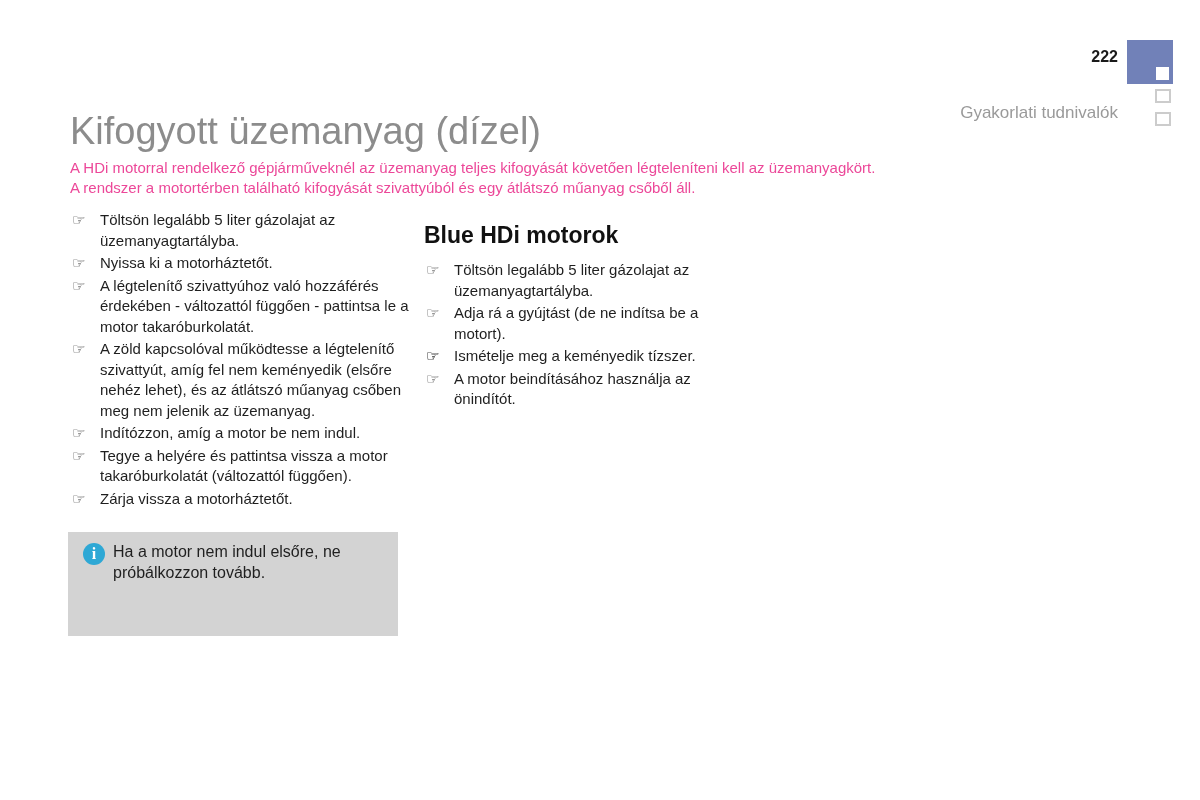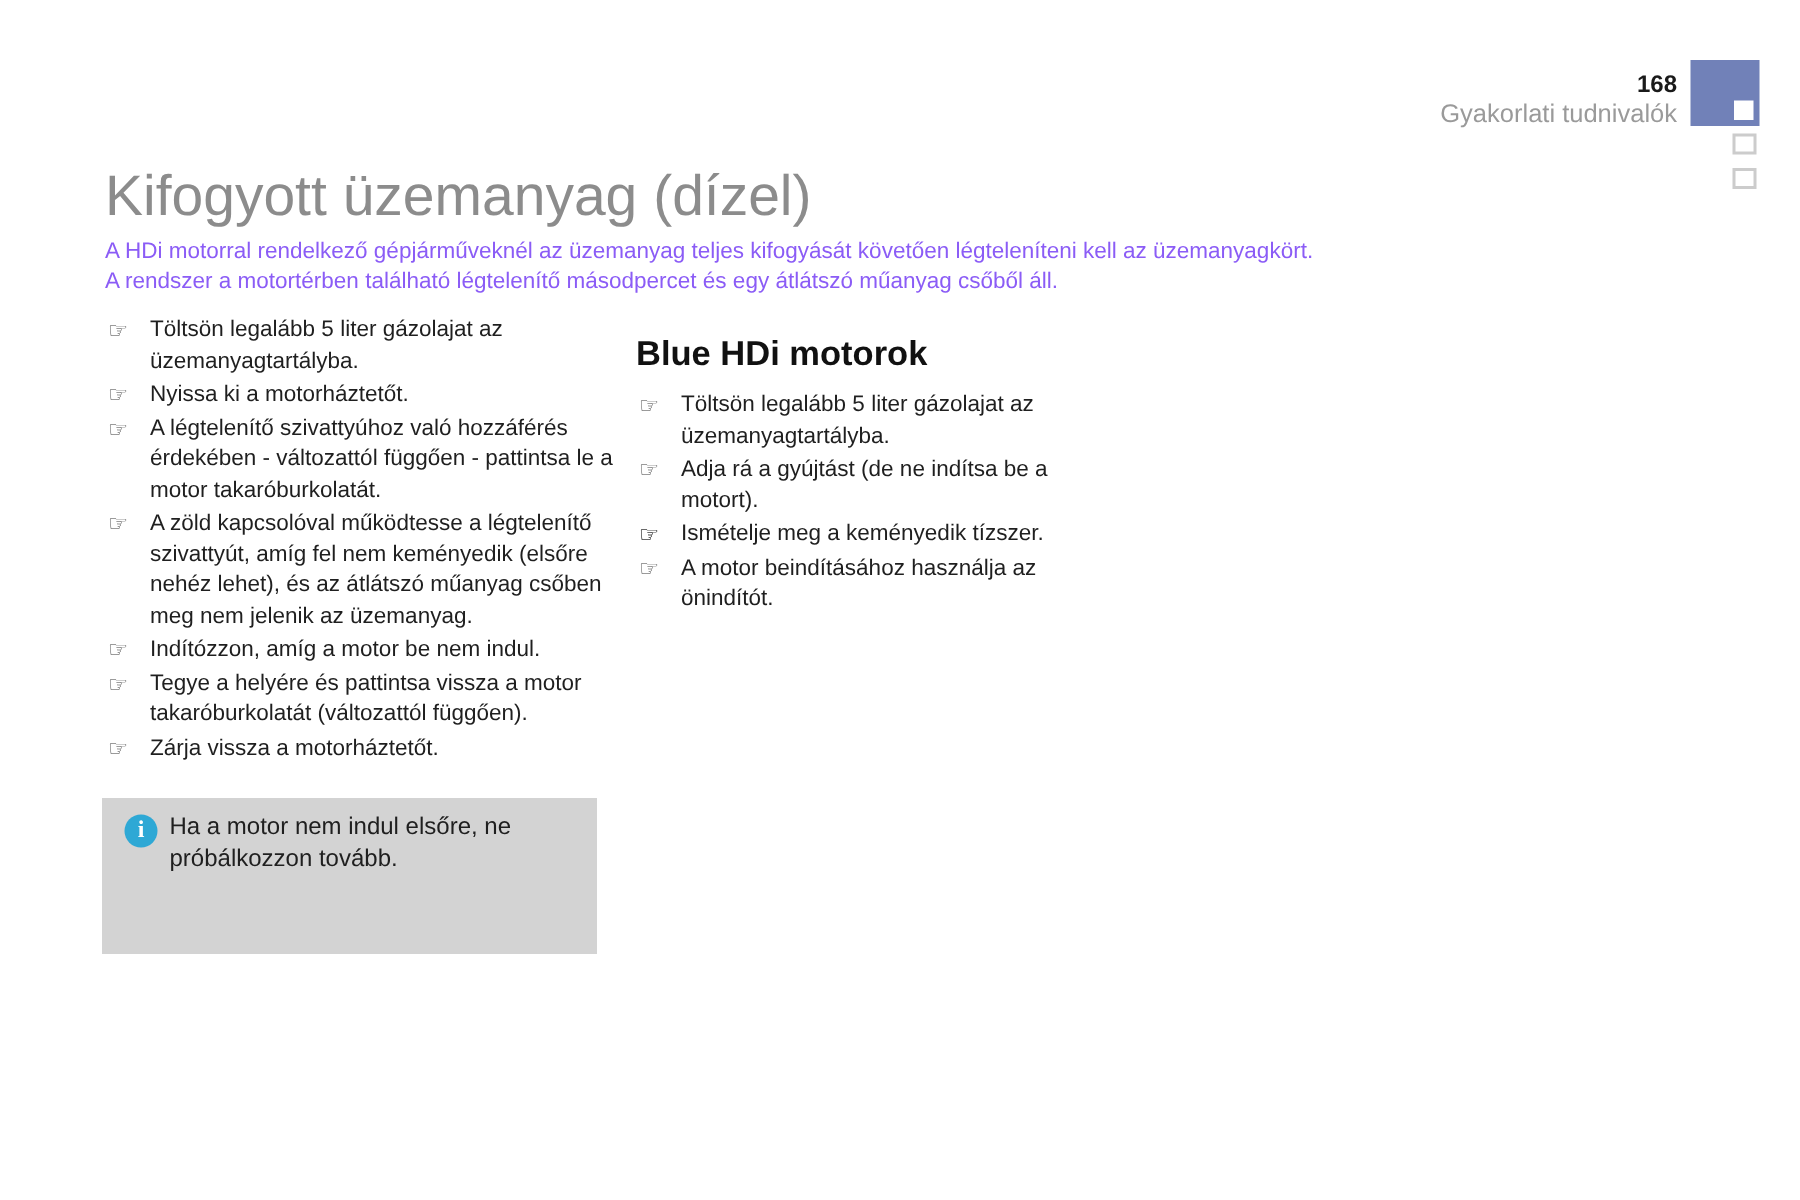--- a/index.html
+++ b/index.html
@@ -22,20 +22,21 @@
     font-size: 16px;
     font-weight: bold;
     color: #1a1a1a;
     line-height: 18px;
   }
   .section-name {
     font-size: 17px;
     color: #9a9a9a;
     line-height: 19px;
     white-space: nowrap;
+    margin-top: 37px;
   }
   .corner-square {
     position: absolute;
     top: 40px;
     right: 27px;
     width: 46px;
     height: 44px;
     background: #7181b8;
   }
   .corner-square .inner-white {
@@ -68,21 +69,21 @@
     letter-spacing: 0px;
     white-space: nowrap;
   }
   .intro {
     position: absolute;
     left: 70px;
     top: 158px;
     width: 900px;
     font-size: 15px;
     line-height: 20px;
-    color: #8b5cf6;
+    color: #ec4899;
   }
 
   
   .columns {
     position: absolute;
     left: 70px;
     top: 210px;
     display: flex;
   }
   .col-left { width: 354px; }
@@ -146,33 +147,33 @@
   .info-text p {
     font-size: 16px;
     line-height: 20.5px;
     color: #1f1f1f;
   }
 </style>
 </head>
 <body>
 
 <div class="page-header">
-  <div class="page-number">168</div>
+  <div class="page-number">222</div>
   <div class="section-name">Gyakorlati tudnivalók</div>
 </div>
 <div class="corner-square">
   <div class="inner-white"></div>
 </div>
 <div class="outline-square sq1"></div>
 <div class="outline-square sq2"></div>
 
 <h1 class="doc-title">Kifogyott üzemanyag (dízel)</h1>
 <div class="intro">
   <div>A HDi motorral rendelkező gépjárműveknél az üzemanyag teljes kifogyását követően légteleníteni kell az üzemanyagkört.</div>
-  <div>A rendszer a motortérben található légtelenítő másodpercet és egy átlátszó műanyag csőből áll.</div>
+  <div>A rendszer a motortérben található kifogyását szivattyúból és egy átlátszó műanyag csőből áll.</div>
 </div>
 
 <div class="columns">
   <div class="col-left">
     <ul class="steps">
       <li>
         <span class="bullet">☞</span>
         <span>Töltsön legalább 5 liter gázolajat az üzemanyagtartályba.</span>
       </li>
       <li>

